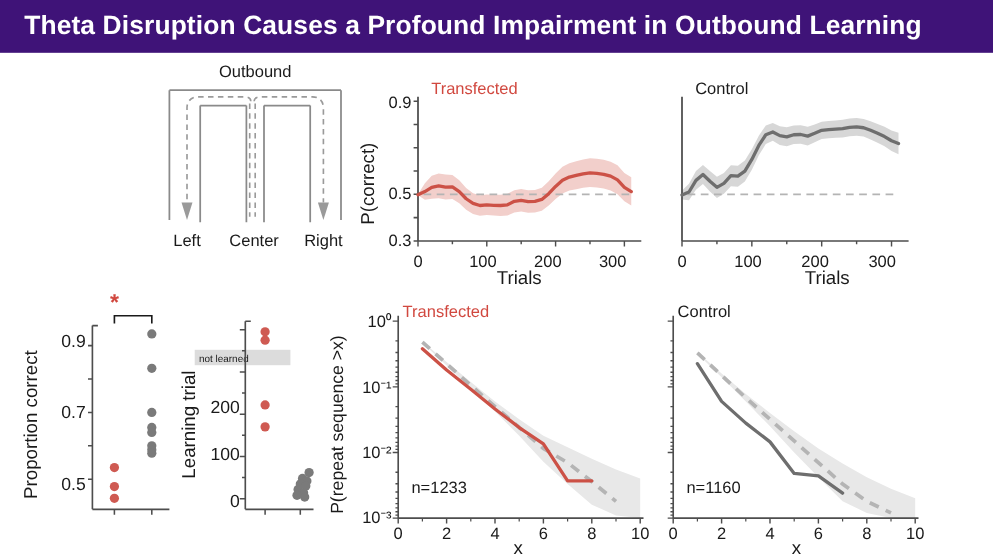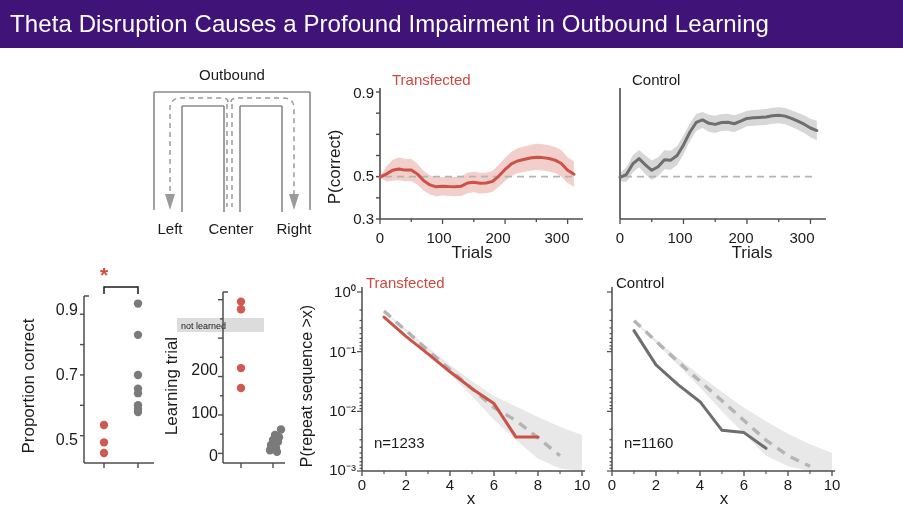--- a/index.html
+++ b/index.html
@@ -4,39 +4,39 @@
 <style>
   html,body{margin:0;padding:0;background:#ffffff;}
   body{width:903px;height:508px;font-family:"Liberation Sans",sans-serif;overflow:hidden;position:relative;}
 
   
   #title-bar{
     position:absolute;left:0;top:0;width:903px;height:48px;
     background:#3f1378;display:flex;align-items:center;
   }
   #title-text{
-    color:#ffffff;font-size:24px;font-weight:400;letter-spacing:.1px;
-    padding-left:10px;white-space:nowrap;font-family:"Liberation Sans",sans-serif;
+    color:#ffffff;font-size:24px;font-weight:700;letter-spacing:.1px;
+    padding-left:22px;white-space:nowrap;font-family:"Liberation Sans",sans-serif;
   }
 
   
   .panel{position:absolute;}
   .svgpanel{display:block;}
 
   .lbl{font-family:"Liberation Sans",sans-serif;fill:#1a1a1a;}
   .lbl-red{fill:#d1483f;}
 </style>
 </head>
 <body>
 
 <div id="title-bar">
   <div id="title-text">Theta Disruption Causes a Profound Impairment in Outbound Learning</div>
 </div>
 
-<div class="panel" style="left:132px;top:62px;width:200px;height:190px;">
+<div class="panel" style="left:132px;top:52px;width:200px;height:190px;">
   <svg class="svgpanel" width="200" height="190" viewBox="0 0 200 190">
     <text id="mz-title" x="100" y="18" text-anchor="middle" font-size="15" class="lbl">Outbound</text>
 
     <g stroke="#8a8a8a" stroke-width="1.6" fill="none">
       <path d="M22,30 L178,30"></path>
       <path d="M22,30 L22,148"></path>
       <path d="M178,30 L178,148"></path>
       <path d="M50,44 L50,150 M50,44 L92,44 M92,44 L92,150"></path>
       <path d="M108,44 L108,150 M108,44 L150,44 M150,44 L150,150"></path>
     </g>

